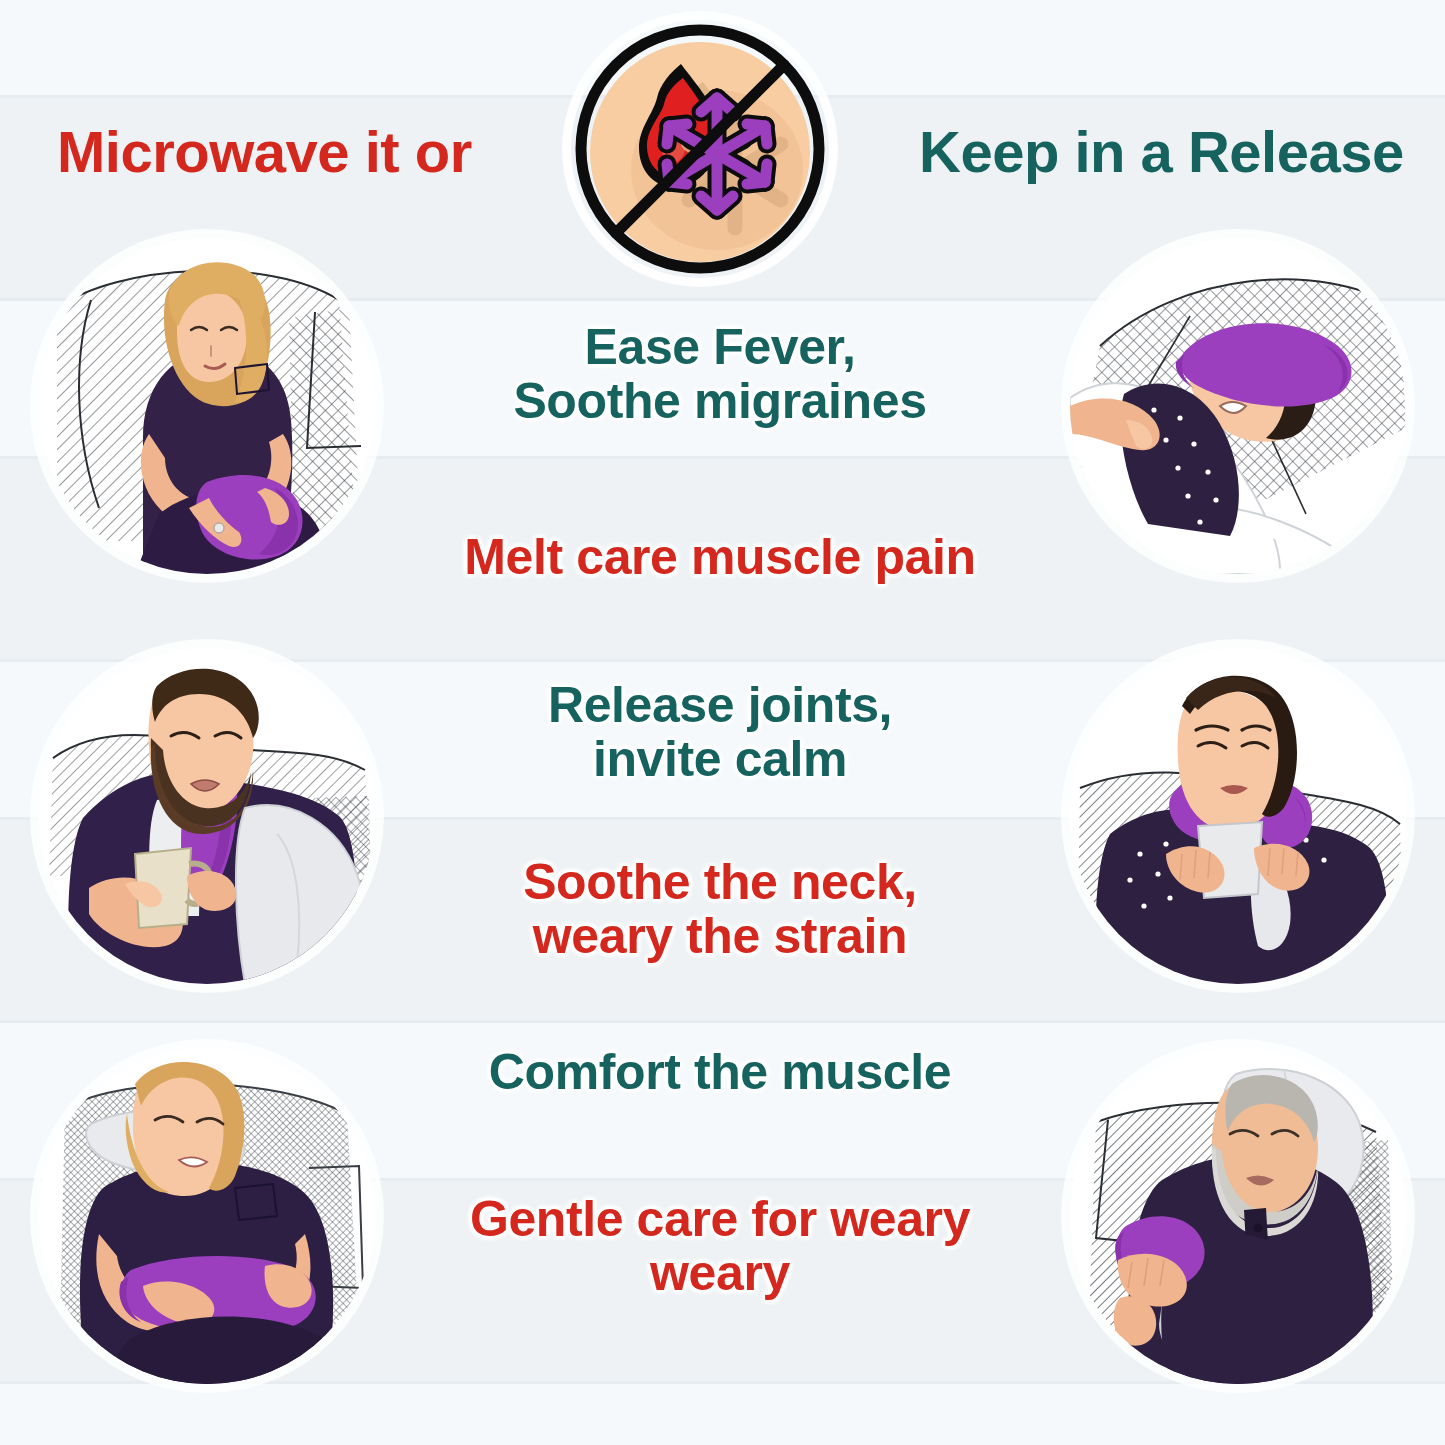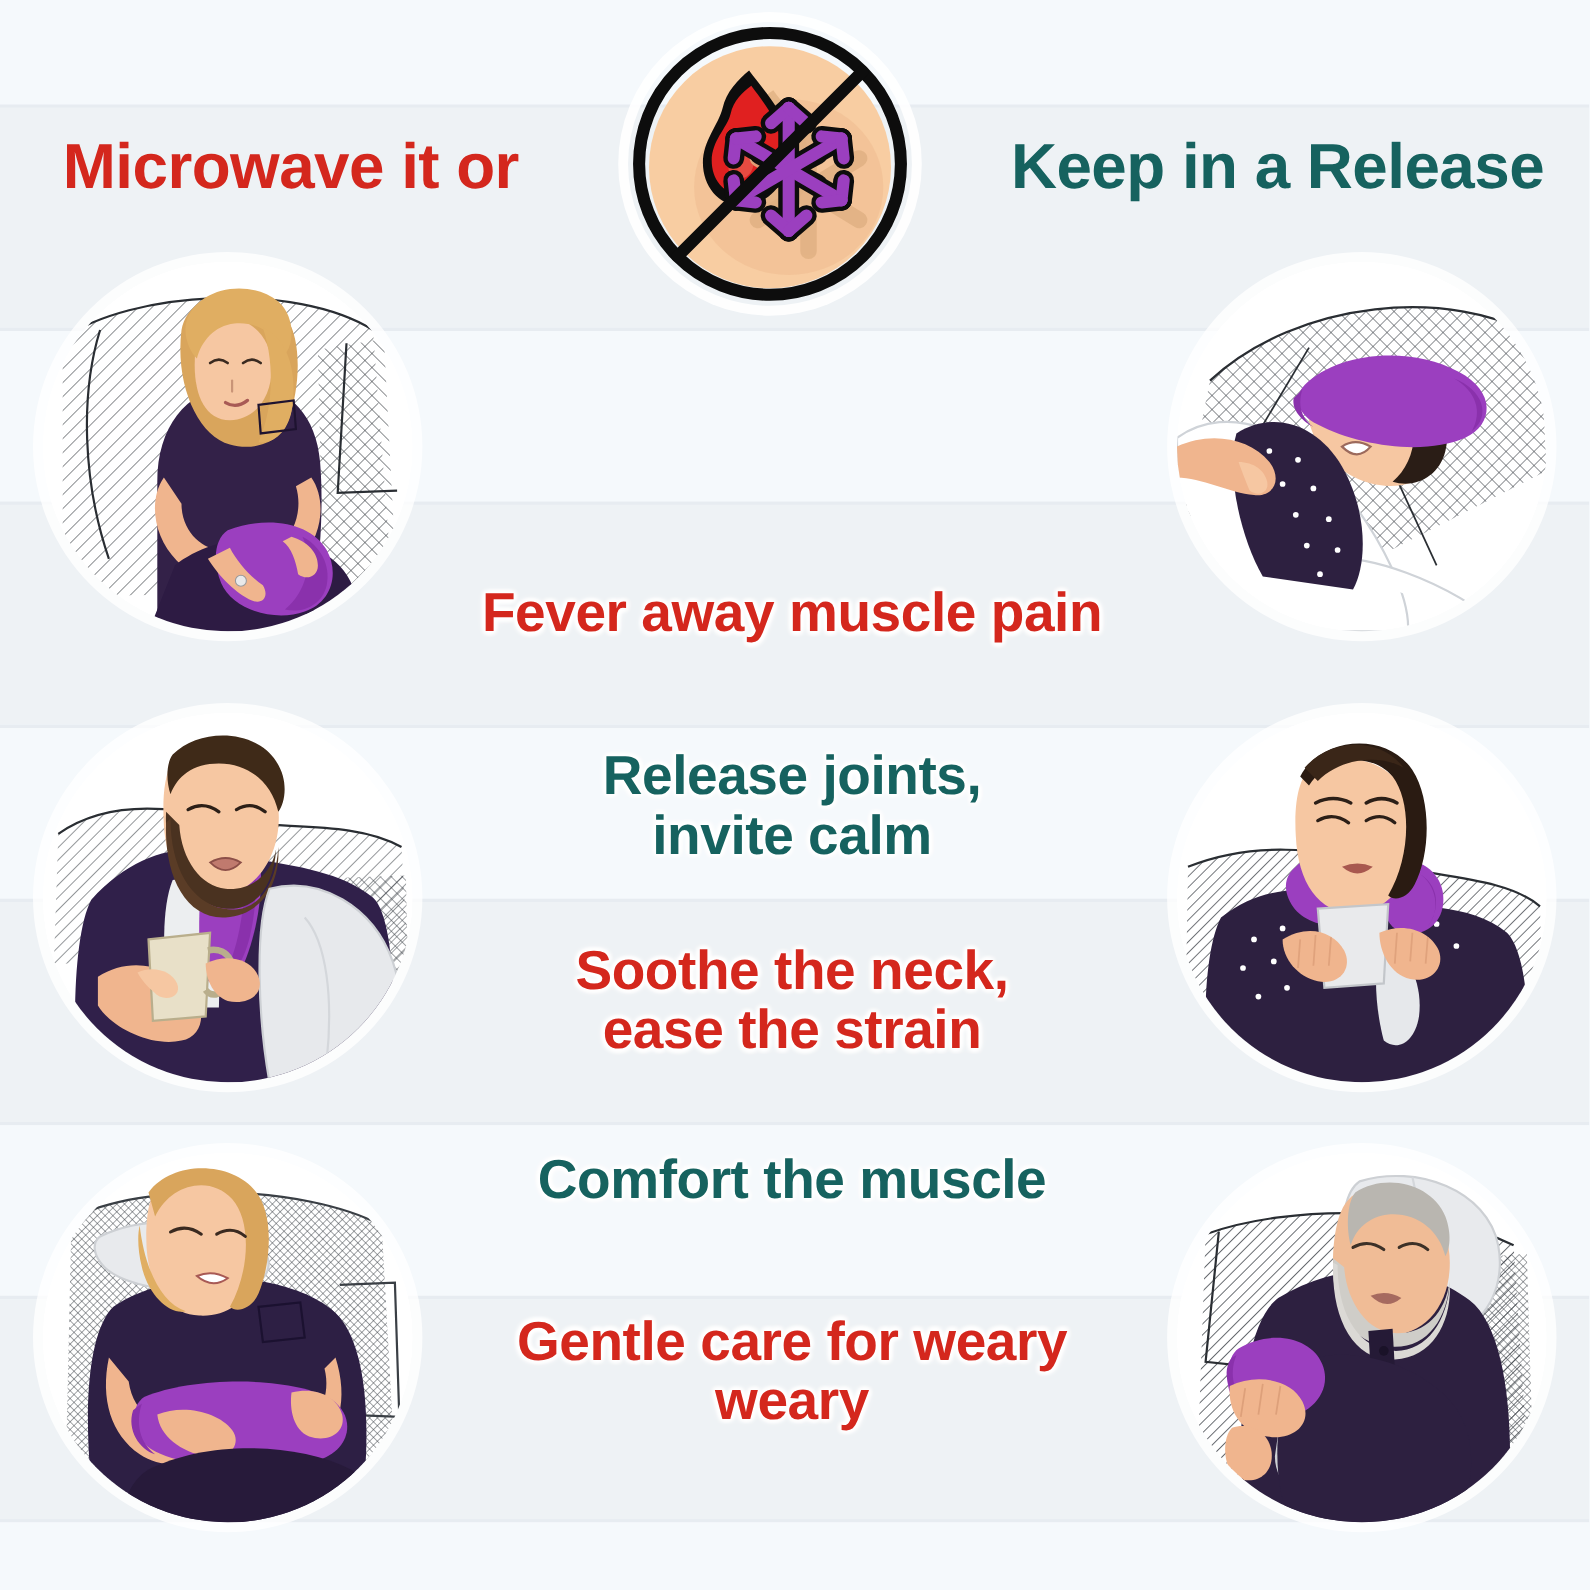--- a/index.html
+++ b/index.html
@@ -464,33 +464,37 @@
       <g stroke="#dda07a" stroke-width="1.6" fill="none">
         <path d="M62 214 L58 240"></path>
           <path d="M78 210 L74 238"></path>
           <path d="M94 212 L90 238"></path>
       </g>
 
       <path d="M50 250 C66 244 84 254 86 272 C88 292 72 302 56 296 C42 290 40 260 50 250 Z" fill="#f0b58e"></path>
     </svg>
   </div>
 
+  <div class="benefit b-teal" style="left:420px;top:320px;width:600px;font-size:50px;">
+    <div>Ease Fever,</div>
+    <div>Soothe migraines</div>
+  </div>
 
   <div class="benefit b-red" style="left:370px;top:530px;width:700px;font-size:50px;">
-    <div>Fever away muscle pain</div>
+    <div>Melt care muscle pain</div>
   </div>
 
   <div class="benefit b-teal" style="left:420px;top:678px;width:600px;font-size:50px;">
     <div>Release joints,</div>
     <div>invite calm</div>
   </div>
 
   <div class="benefit b-red" style="left:420px;top:855px;width:600px;font-size:50px;">
     <div>Soothe the neck,</div>
-    <div>ease the strain</div>
+    <div>weary the strain</div>
   </div>
 
   <div class="benefit b-teal" style="left:390px;top:1045px;width:660px;font-size:50px;">
     <div>Comfort the muscle</div>
   </div>
 
   <div class="benefit b-red" style="left:390px;top:1192px;width:660px;font-size:50px;">
     <div>Gentle care for weary</div>
     <div>weary</div>
   </div>

